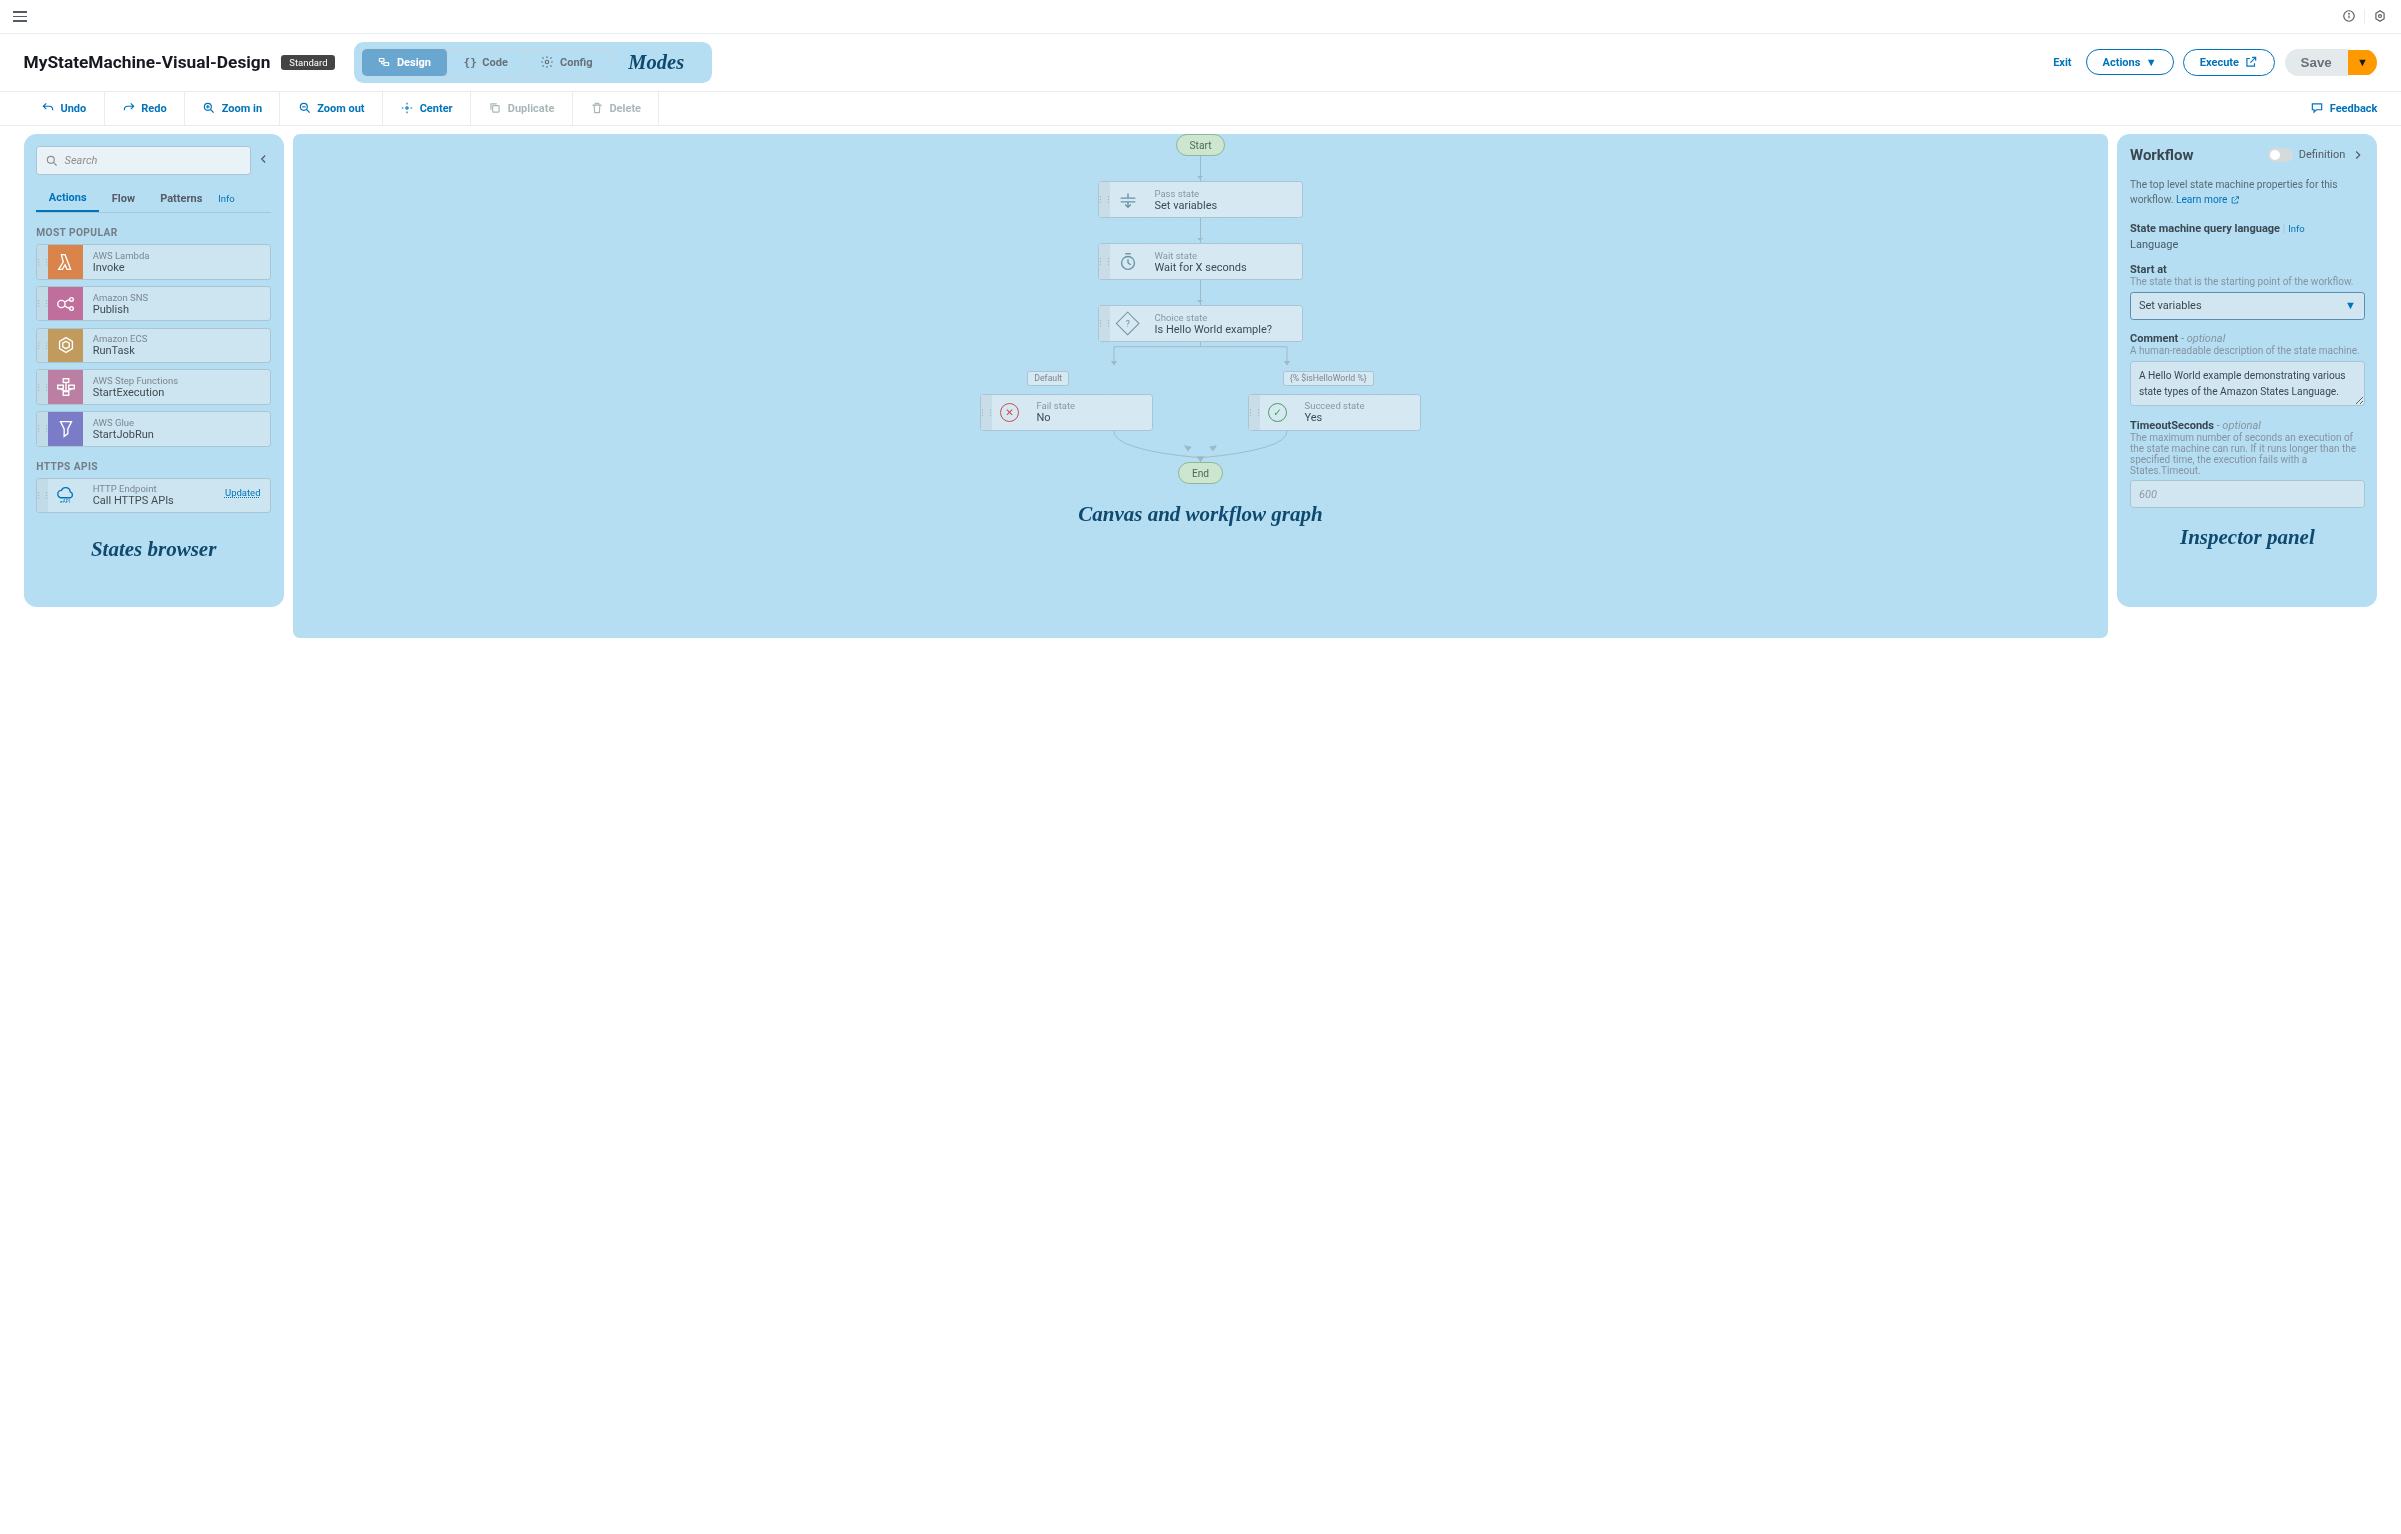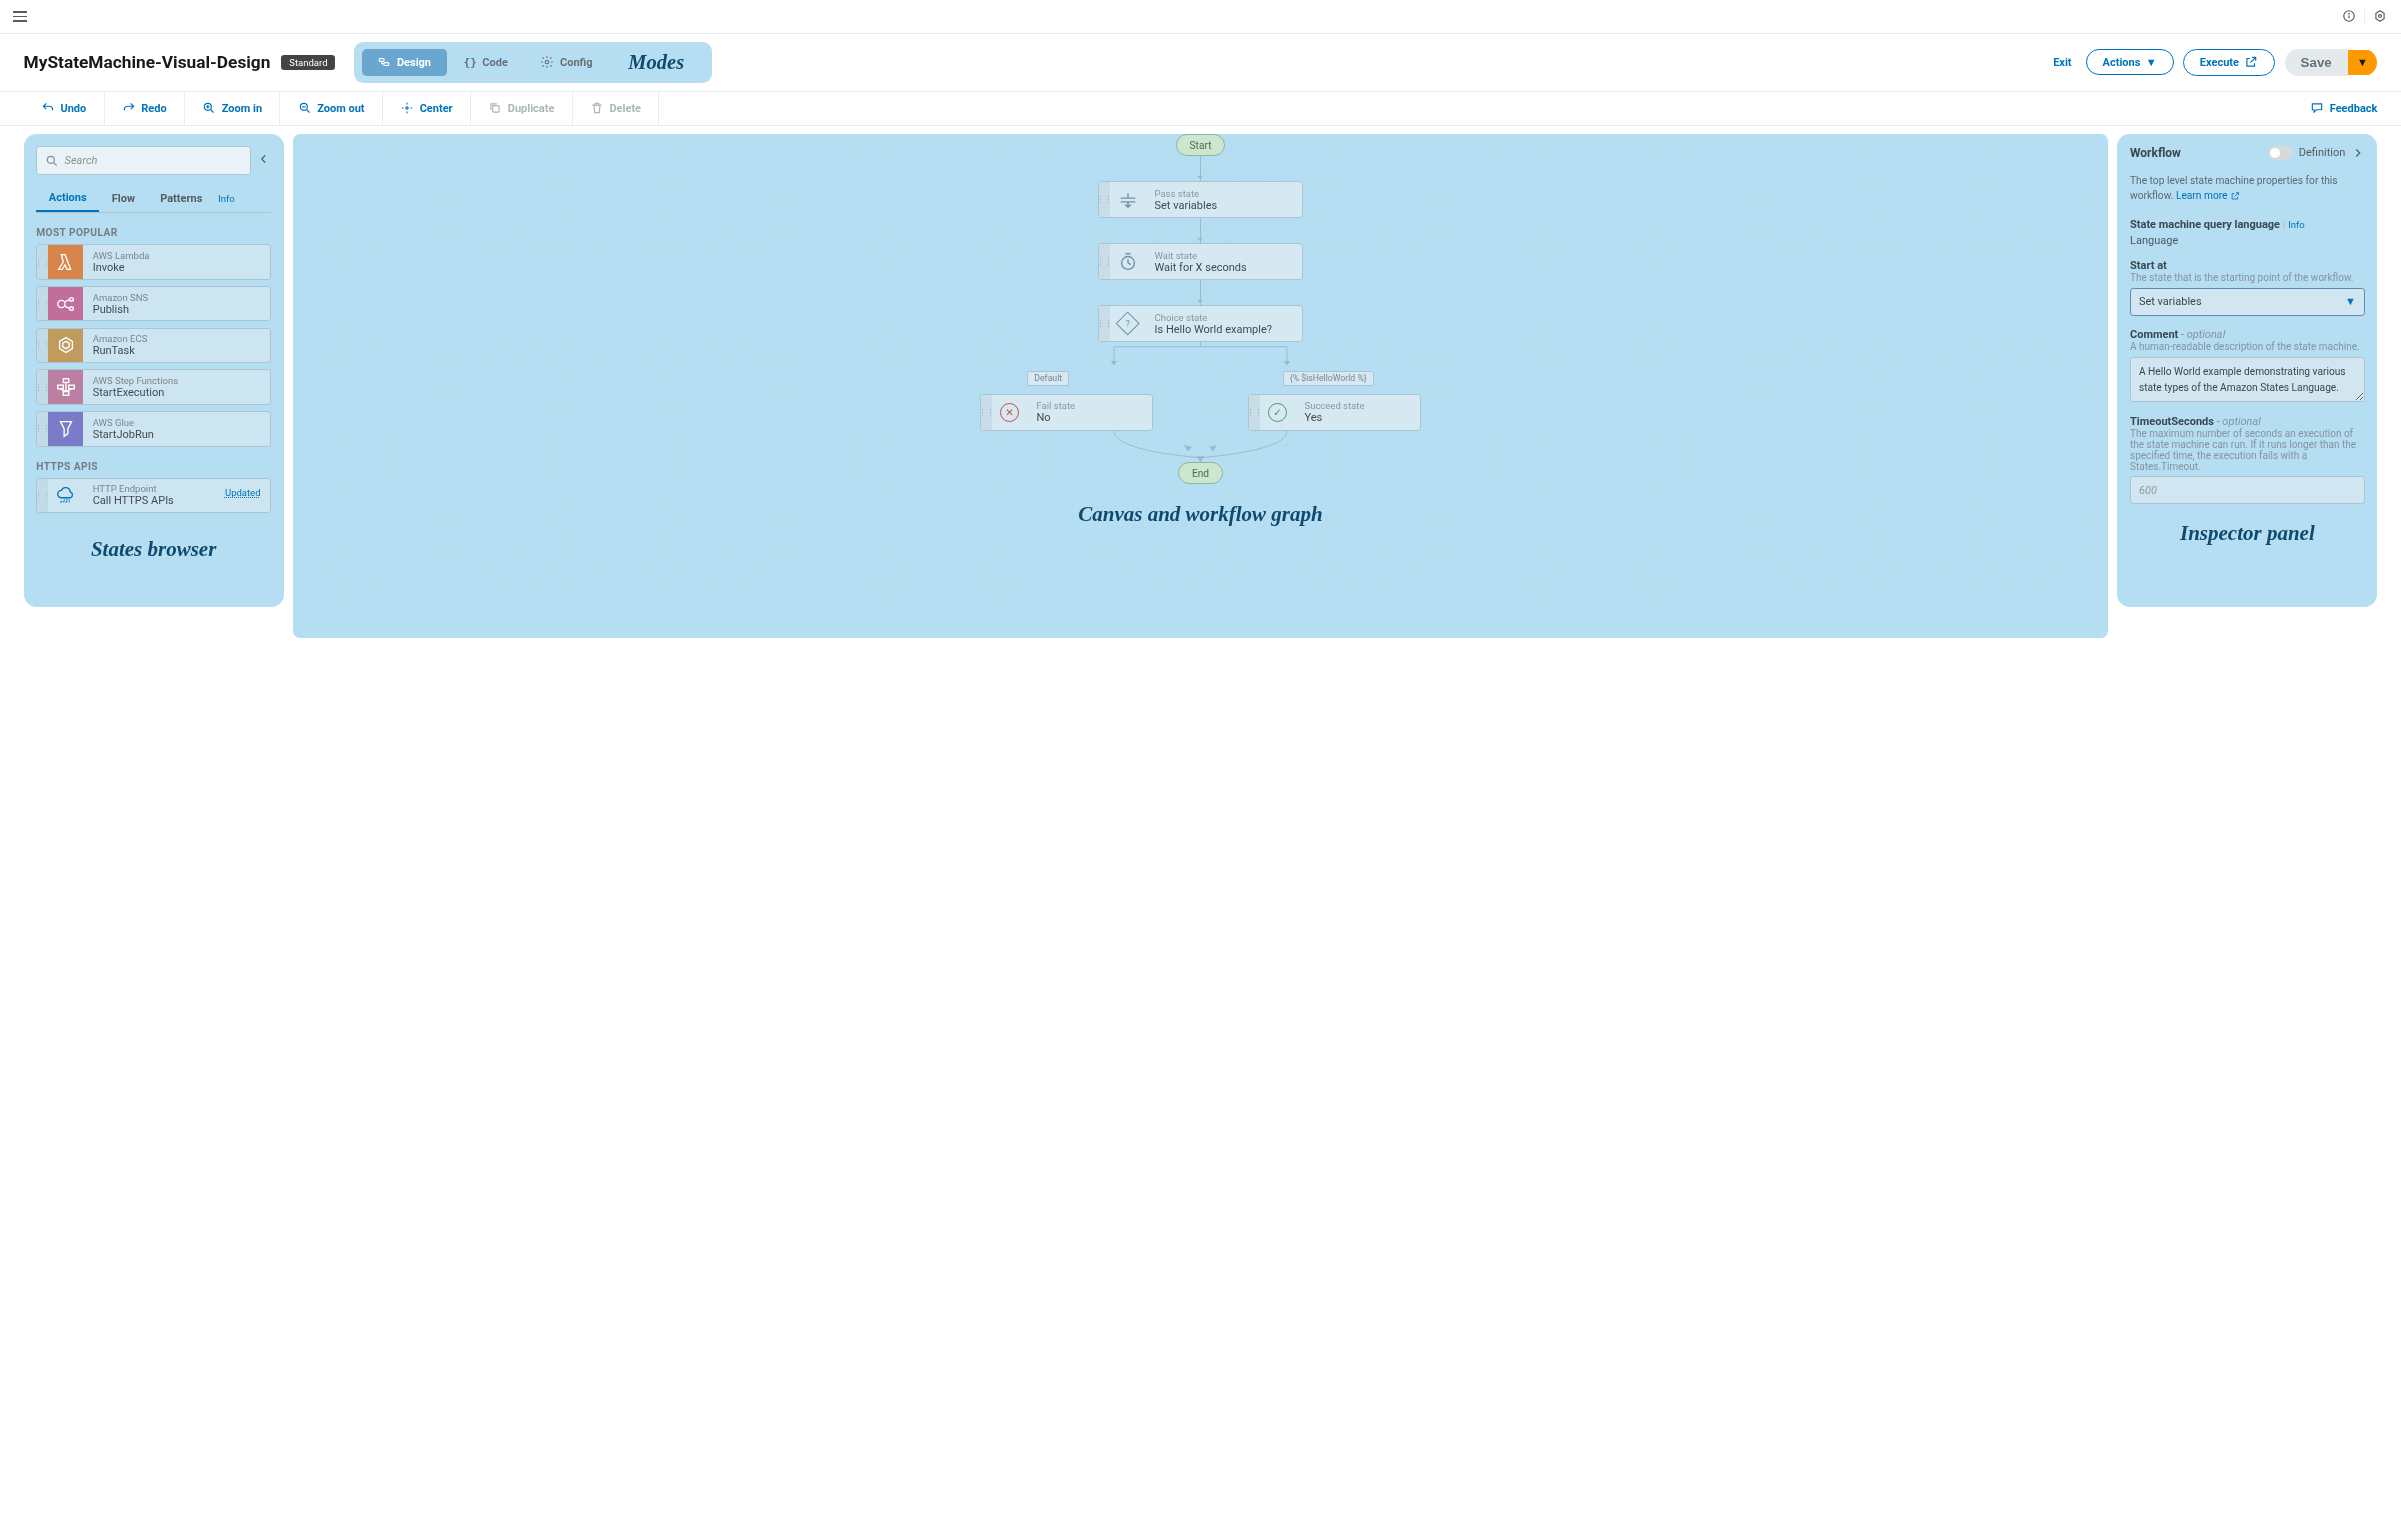--- a/index.html
+++ b/index.html
@@ -78,21 +78,21 @@
 .split-row { display: flex; gap: 95px; margin-top: 7.9px; }
 .split-label { display: flex; justify-content: space-between; width: 347px; margin-top: 4.7px; }
 .edge-label { border: 0.8px solid #a9c4d2; border-radius: 2.4px; background: #d6e9f2; padding: 1.6px 6.3px; font-size: 8.7px; color: #7a8691; }
 .small-node { width: 173px; }
 .svg-branch { width: 347px; height: 23.6px; }
 .svg-merge { width: 347px; height: 31.5px; }
 .branch-line { stroke: #9eb9c6; stroke-width: 1.2; fill: none; }
 
 .inspector { width: 260px; min-height: 473px; }
 .insp-hdr { display: flex; align-items: center; justify-content: space-between; margin-bottom: 12.6px; }
-.insp-title { font-size: 12px; font-weight: 700; color: #3a4750; }
+.insp-title { font-size: 15px; font-weight: 700; color: #3a4750; }
 .toggle-row { display: flex; align-items: flex-start; gap: 5.5px; color: #545b64; }
 .toggle { width: 25px; height: 13.4px; border-radius: 787px; background: #d5dbdb; position: relative; }
 .toggle::after { content: ''; position: absolute; left: 1.6px; top: 1.6px; width: 10.2px; height: 10.2px; border-radius: 50%; background: #fff; }
 .insp-text { color: #5b6a74; font-size: 10.2px; line-height: 1.5; margin-bottom: 14px; }
 .learn-link { color: #0073bb; cursor: pointer; }
 .field-label { font-weight: 700; color: #3a4750; font-size: 11px; }
 .field-hint { color: #8693a0; font-size: 10px; }
 .field-info { color: #0073bb; font-size: 9.5px; cursor: pointer; }
 .field-val { color: #495a66; margin: 3.2px 0 12.6px; }
 .sel { border: 1.2px solid #5a8db1; border-radius: 3.2px; padding: 6.3px 7.9px; display: flex; justify-content: space-between; align-items: center; background: #d2e6f1; color: #3a4750; margin: 4.7px 0 12.6px; cursor: pointer; }

